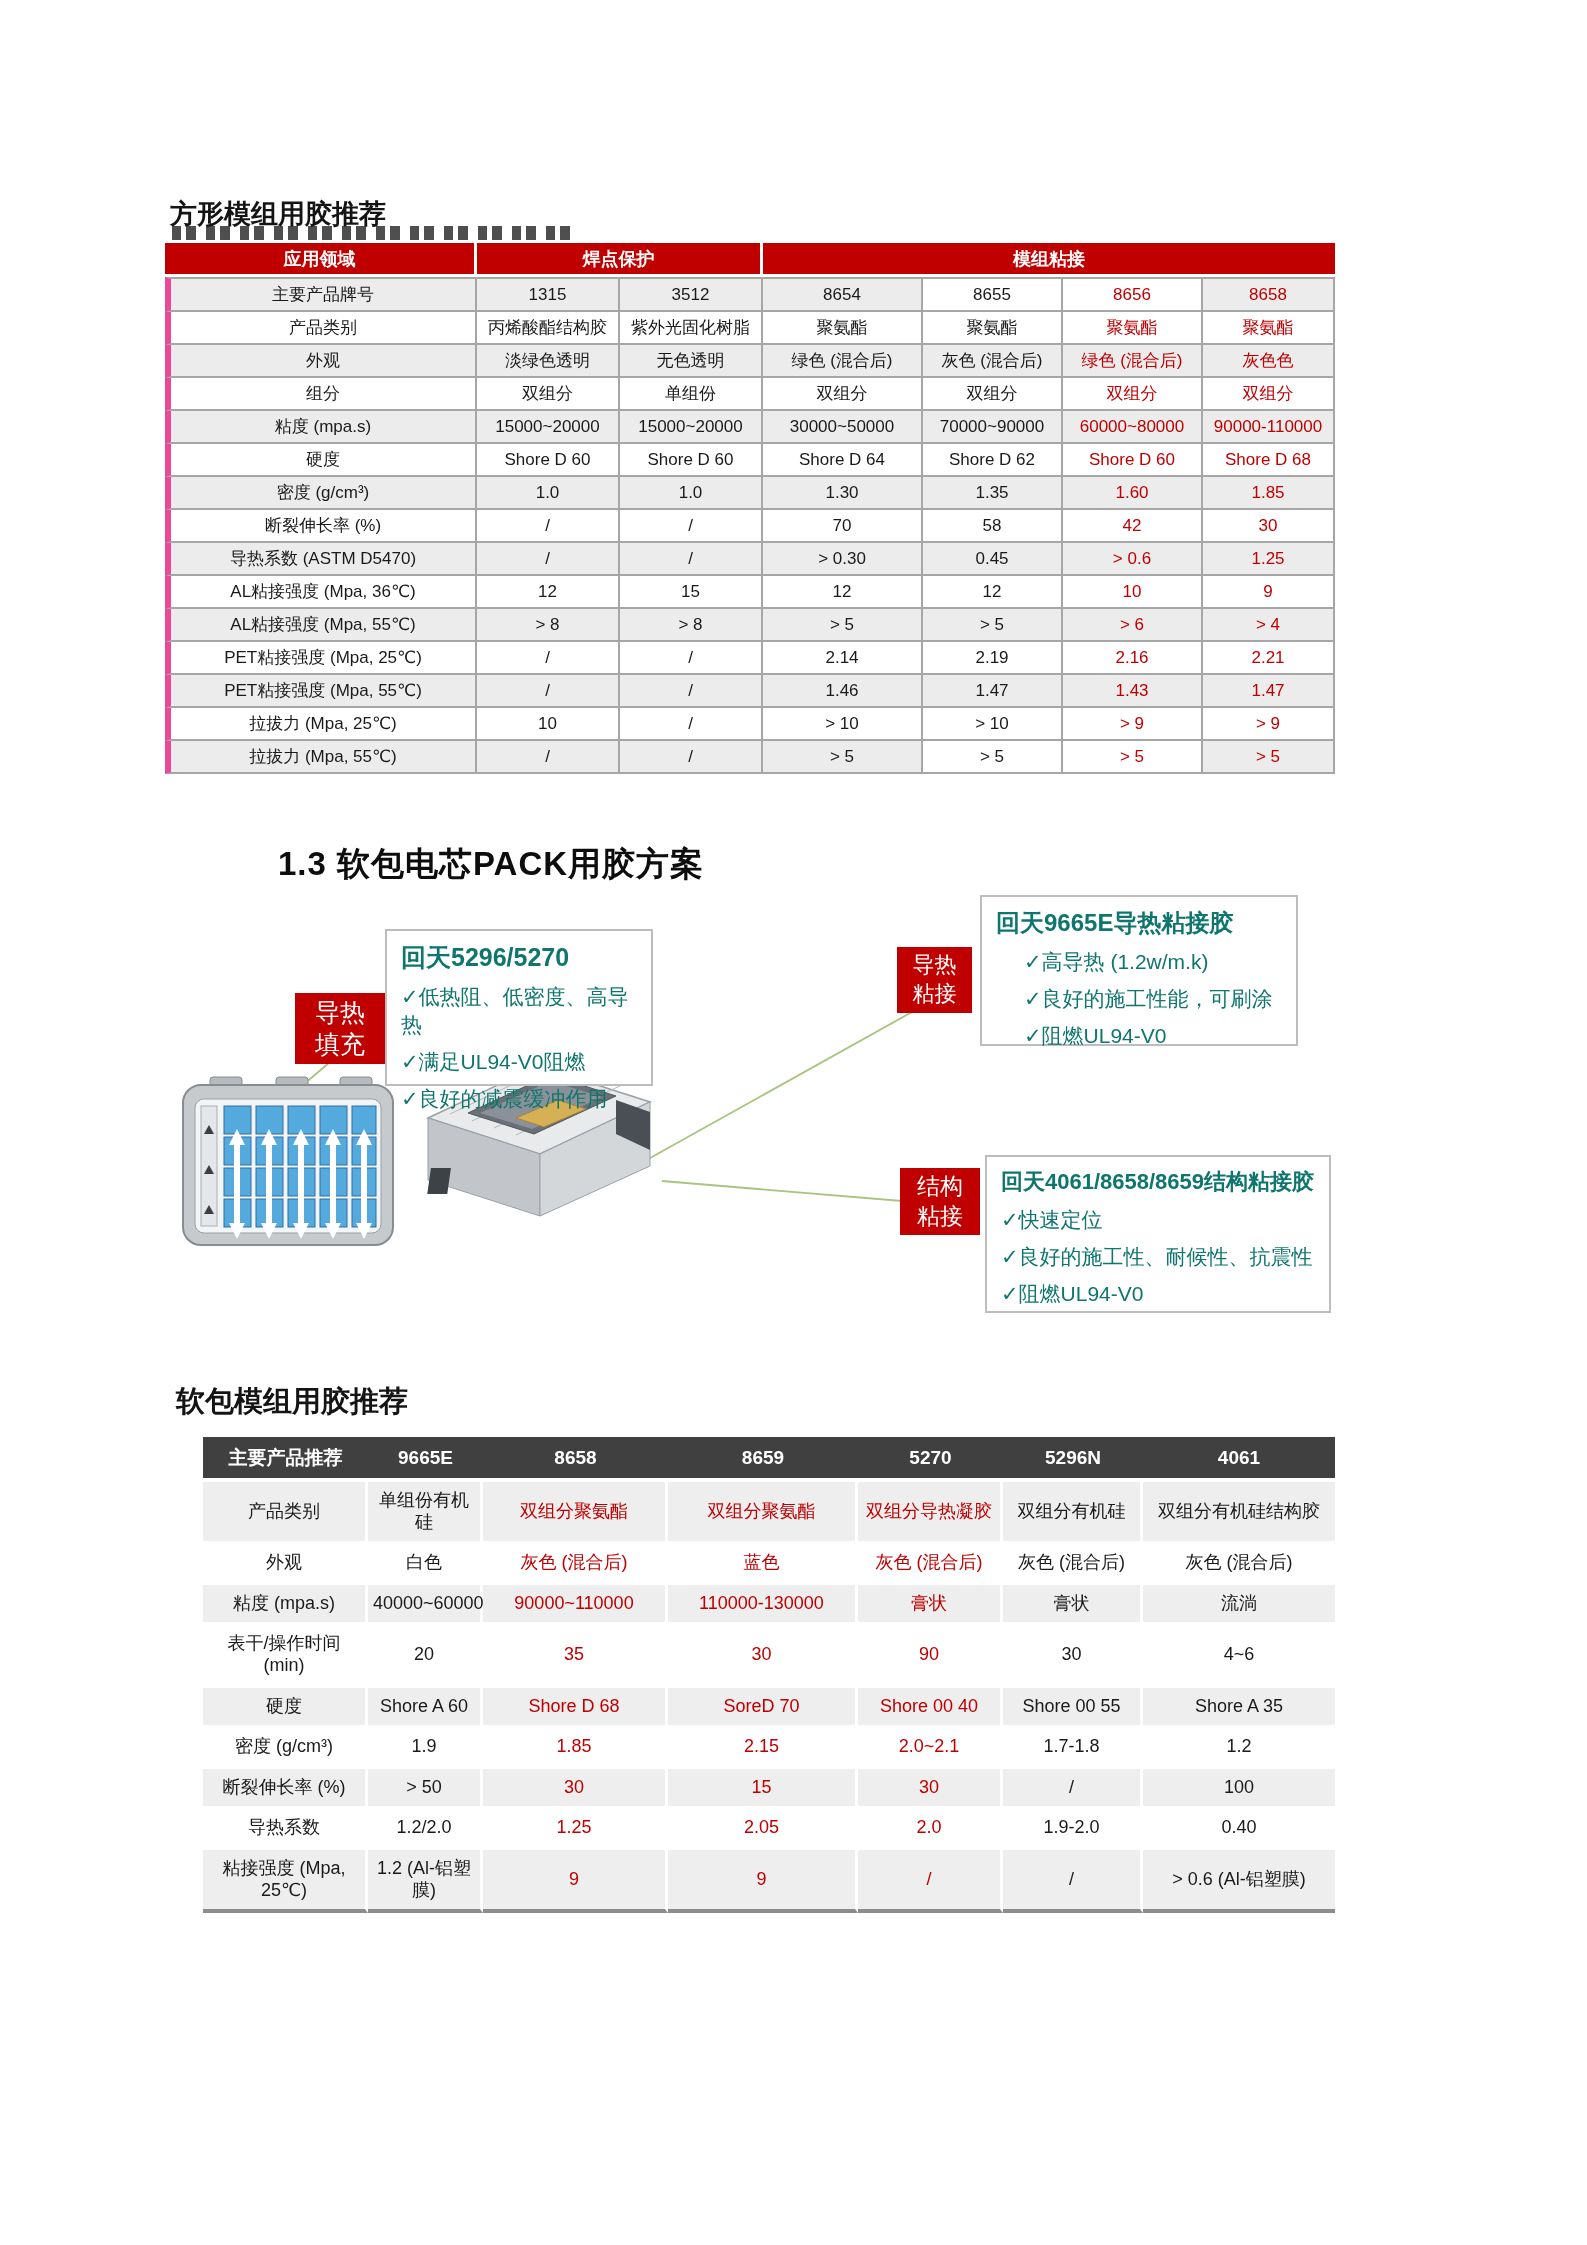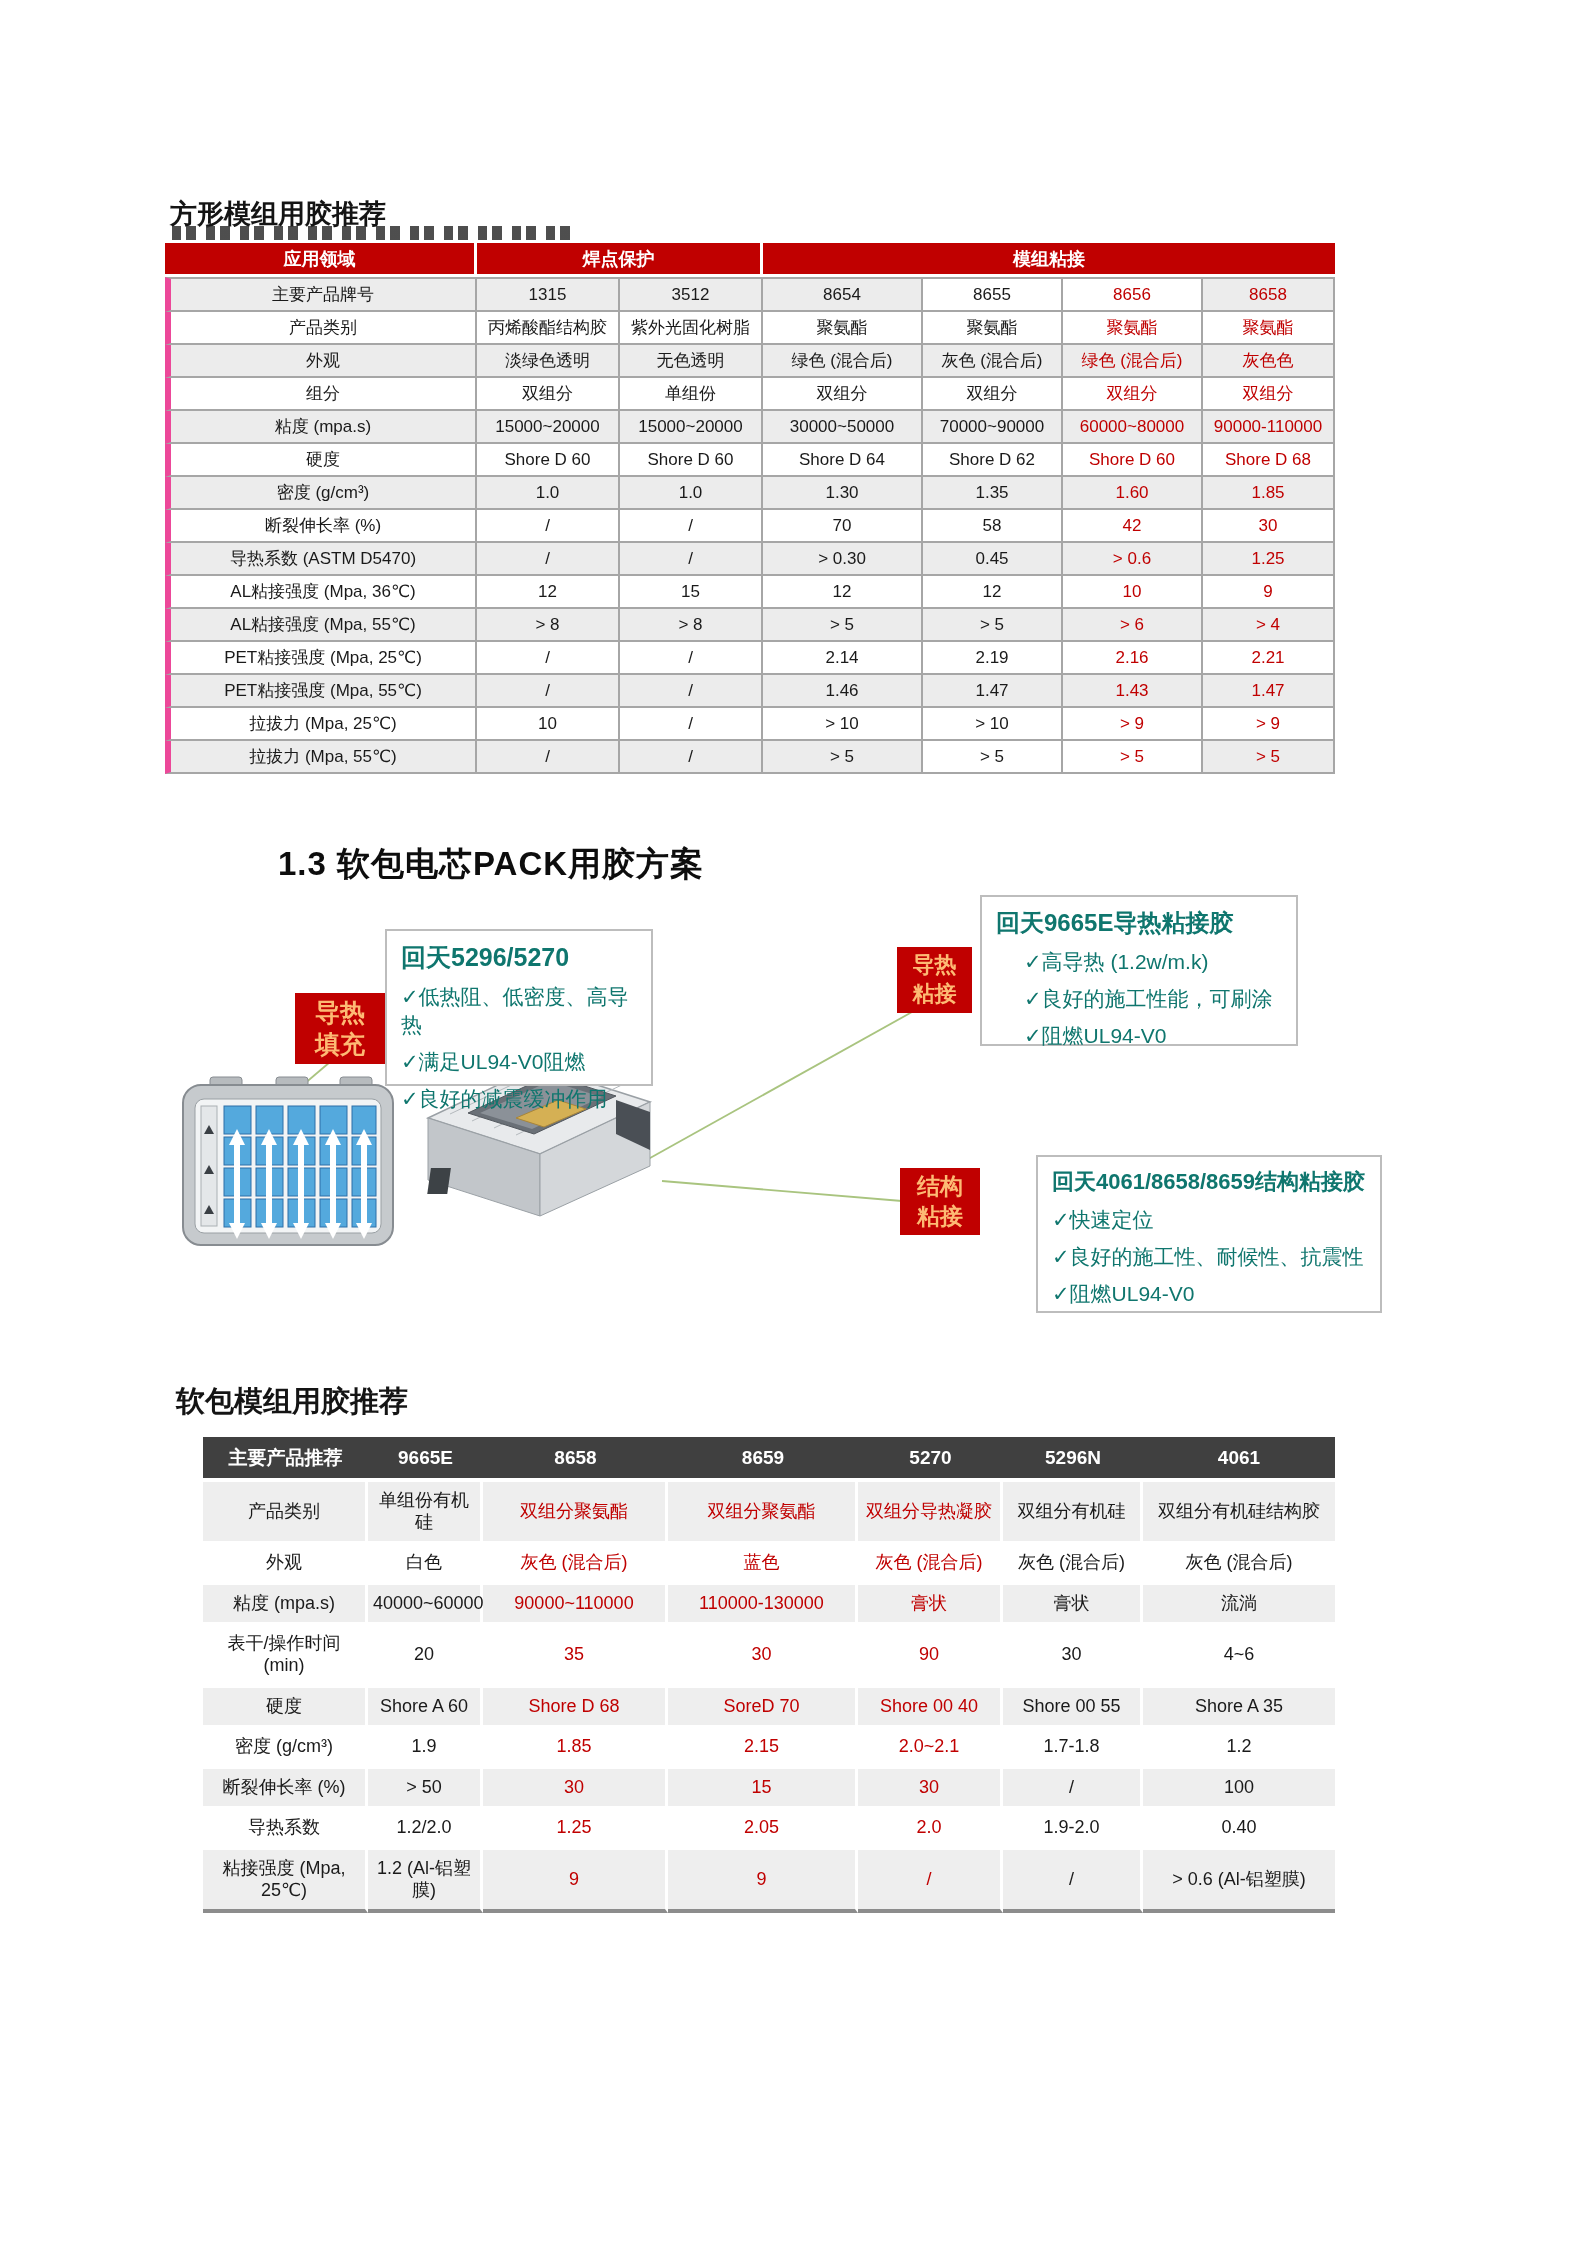--- a/index.html
+++ b/index.html
@@ -40,35 +40,35 @@
           padding:8px 5px;line-height:1.2;vertical-align:middle;}
   .table2 td:last-child{border-right:none;}
   .table2 tr.shaded td{background:#eeeeee;}
   .table2 tr.plain td{background:#ffffff;}
   .table2 tbody tr:last-child td{border-bottom:4px solid #8c8c8c;}
 
   .red{color:#c00000;}
 
   
   .lines{position:absolute;left:0;top:0;width:1587px;height:2245px;pointer-events:none;}
-  .tag{position:absolute;background:#c00000;color:#fdba74;font-weight:bold;text-align:center;
+  .tag{position:absolute;background:#c00000;color:#ffffff;font-weight:normal;text-align:center;
        white-space:pre-line;display:flex;align-items:center;justify-content:center;}
   .tag1{left:295px;top:993px;width:90px;height:71px;font-size:25px;line-height:1.25;}
   .tag2{left:897px;top:947px;width:75px;height:66px;font-size:22px;line-height:1.3;}
   .tag3{left:900px;top:1168px;width:80px;height:67px;font-size:23px;line-height:1.3;}
   .callout{position:absolute;background:#ffffff;border:2px solid #bdbdbd;color:#0f766e;box-sizing:border-box;}
   .callout .ct{font-weight:bold;margin:10px 14px 4px 14px;}
   .callout .ci{margin:9px 14px;}
   .callout1{left:385px;top:929px;width:268px;height:157px;}
   .callout1 .ct{font-size:25px;}
   .callout1 .ci{font-size:21px;}
   .callout2{left:980px;top:895px;width:318px;height:151px;}
   .callout2 .ct{font-size:24px;}
   .callout2 .ci{font-size:21px;margin-left:42px;}
-  .callout3{left:1036px;top:1155px;width:346px;height:158px;}
+  .callout3{left:985px;top:1155px;width:346px;height:158px;}
   .callout3 .ct{font-size:22px;}
   .callout3 .ci{font-size:21px;}
 
   .battery{position:absolute;left:180px;top:1073px;width:216px;height:177px;}
   .module{position:absolute;left:398px;top:1018px;width:266px;height:226px;}
 </style>
 </head>
 <body>
 
 <div class="page">

